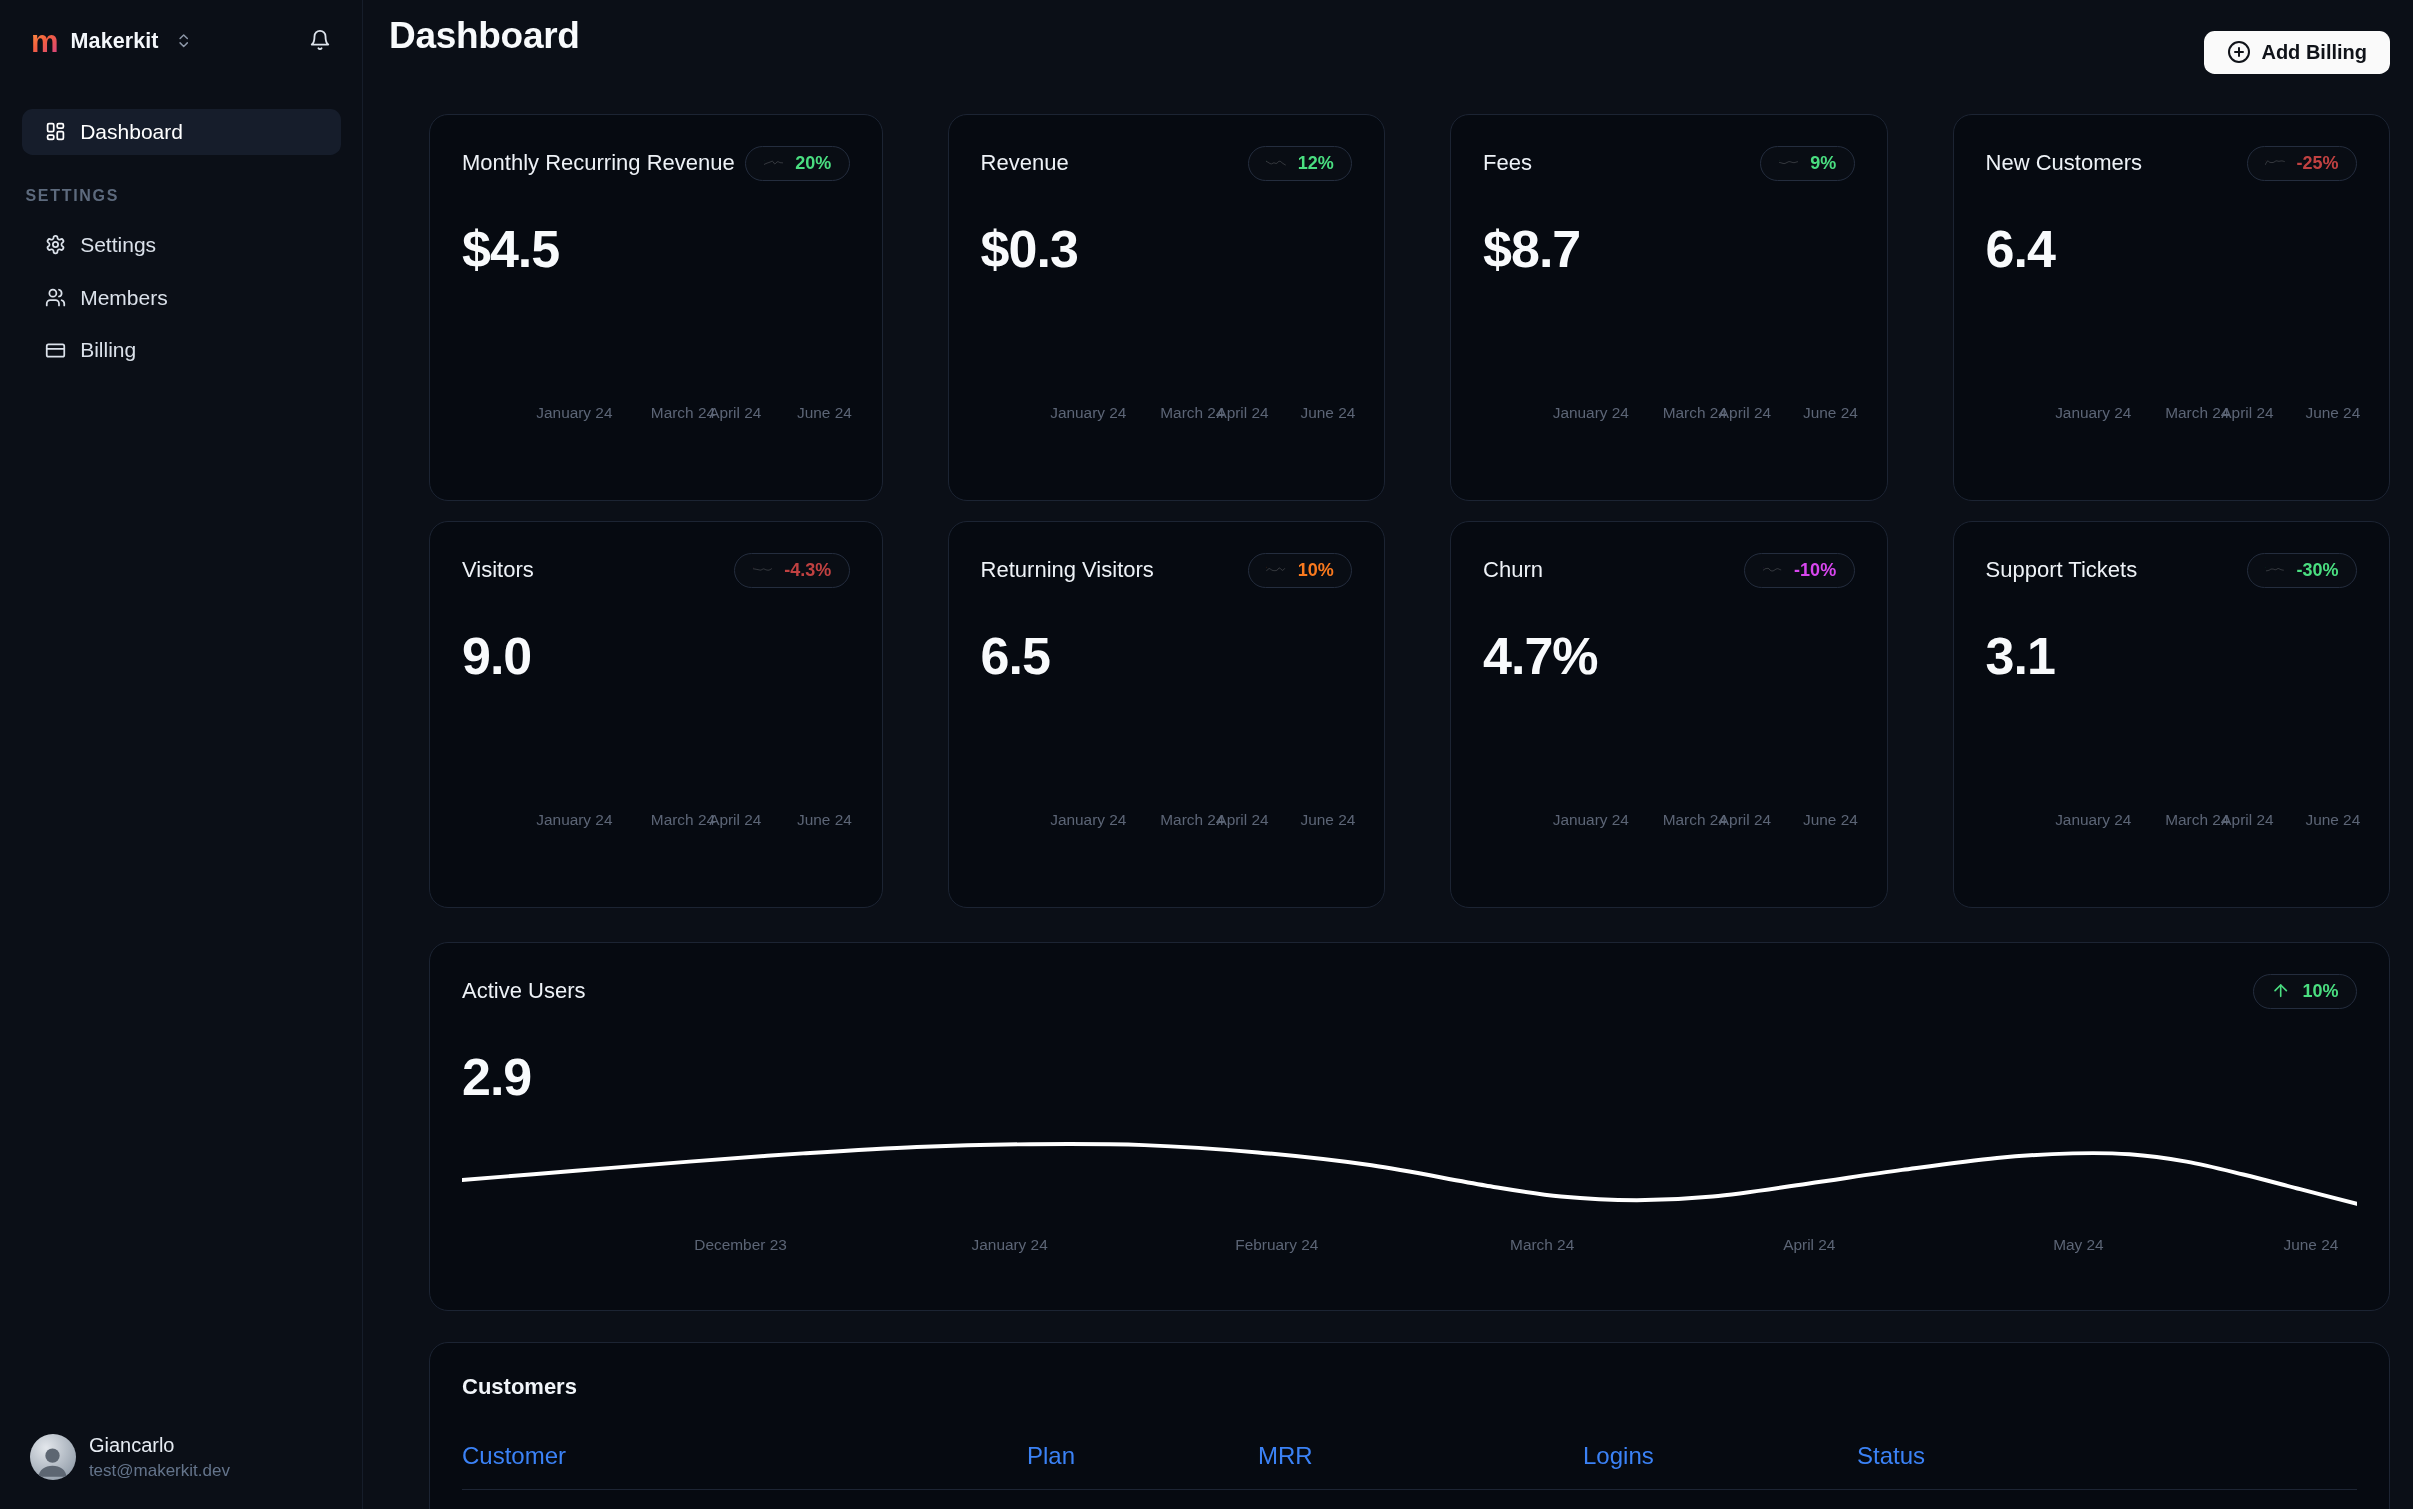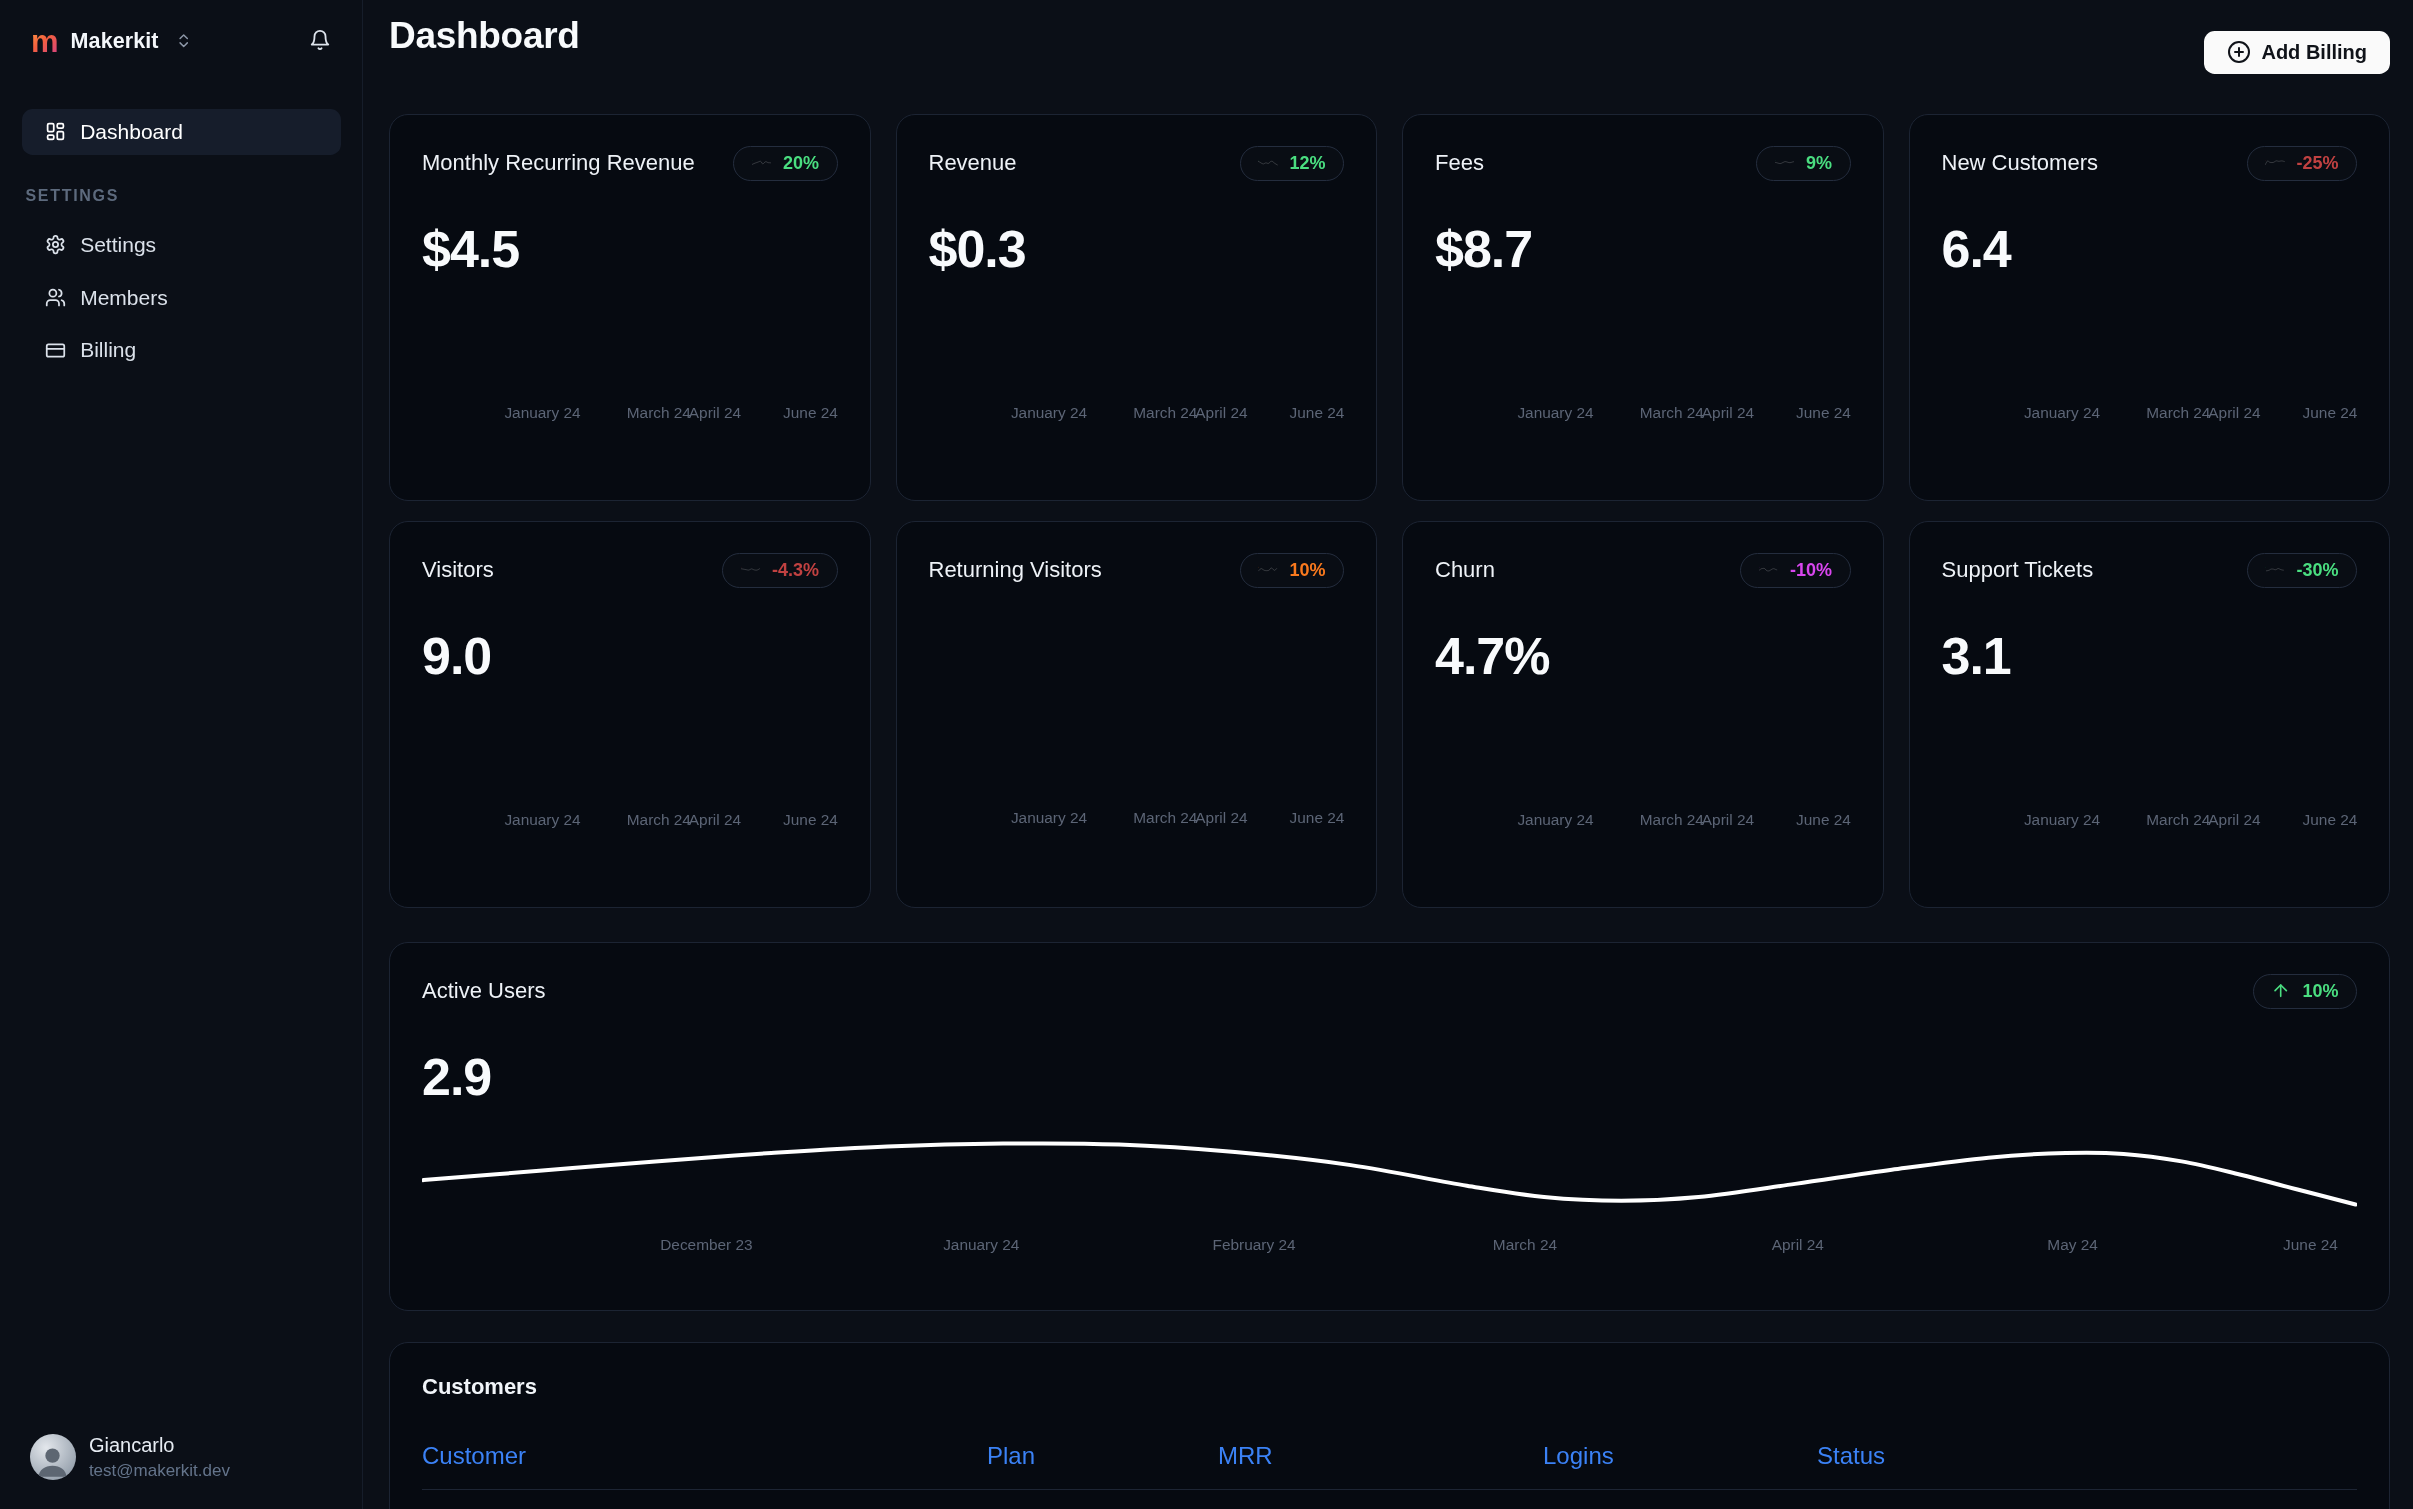--- a/index.html
+++ b/index.html
@@ -67,21 +67,21 @@
     height:43px;padding:0 23px;font-size:20px;font-weight:600;
     font-family:inherit;cursor:pointer;
   }
   .add-widget svg{width:24px;height:24px}
   
   .stat-grid{
     margin-top:40px;display:grid;grid-template-columns:repeat(4,1fr);
     gap:20px 25px;grid-auto-rows:387px;
   }
   .card{
-    background:#060a11;border:0.7px solid #1c2433;border-radius:19px;
+    background:#060a11;border:0.7px solid #1c2433;border-radius:19px;margin-left:40px;
   }
   .stat{display:flex;flex-direction:column;padding:31px 32px}
   .card-head{display:flex;justify-content:space-between;align-items:center;gap:10.7px}
   .card-title{font-size:22px;font-weight:500;color:#eef2f7;white-space:nowrap}
   .badge{
     display:inline-flex;align-items:flex-start;gap:12px;flex:none;
     padding:6px 17.4px;border:0.7px solid #242d3e;border-radius:670px;
     font-size:18px;font-weight:600;background:rgba(255,255,255,.015);
   }
   .badge .b-icon{display:inline-flex}
@@ -343,20 +343,21 @@
               <svg viewBox="0 0 622 175" fill="none" stroke="currentColor" stroke-width="2" stroke-linecap="round" stroke-linejoin="round">
                 <path d="M4 7h16"></path>
                 <path d="M4 12h16"></path>
                 <path d="M4 17h16"></path>
                 <path d="M18.7,124.7C22.8,120.1 35.2,106.1 43.5,96.8C51.8,87.5 60.1,76.1 68.4,68.9C76.7,61.7 86.0,56.0 93.3,53.4C100.6,50.8 104.7,51.3 112.0,53.4C119.2,55.5 127.5,60.1 136.8,65.8C146.2,71.5 157.6,80.8 167.9,87.5C178.3,94.2 187.6,101.4 199.0,106.1C210.4,110.8 222.9,113.3 236.4,115.4C249.8,117.5 266.4,118.5 279.9,118.5C293.4,118.5 305.8,117.5 317.2,115.4C328.6,113.3 339.0,110.8 348.3,106.1C357.7,101.4 365.9,94.7 373.2,87.5C380.5,80.3 385.6,71.0 391.9,62.7C398.1,54.4 404.3,43.1 410.5,37.9C416.7,32.7 423.0,31.7 429.2,31.7C435.4,31.7 440.6,32.7 447.8,37.9C455.1,43.1 464.4,53.9 472.7,62.7C481.0,71.5 489.3,83.4 497.6,90.6C505.9,97.8 515.2,103.3 522.5,106.1C529.7,108.9 534.9,109.7 541.1,107.7C547.4,105.6 553.6,99.6 559.8,93.7C566.0,87.8 572.2,79.2 578.5,72.0C584.7,64.8 594.0,53.9 597.1,50.3" fill="none" stroke="#ffffff" stroke-width="6" stroke-linecap="round"></path>
               </svg>
             </span>
             <span class="b-text">10%</span>
       </span>
     </div>
+    <div class="value">6.5</div>
     <div class="spark">
       <svg viewBox="0 0 620.5 175" width="416" height="117"></svg>
       <div class="axis">
             <span style="left: 29%;">January 24</span>
             <span style="left: 57%;">March 24</span>
             <span style="left: 70.5%;">April 24</span>
             <span style="left: 93.5%;">June 24</span>
           </div>
     </div>
   </article>

